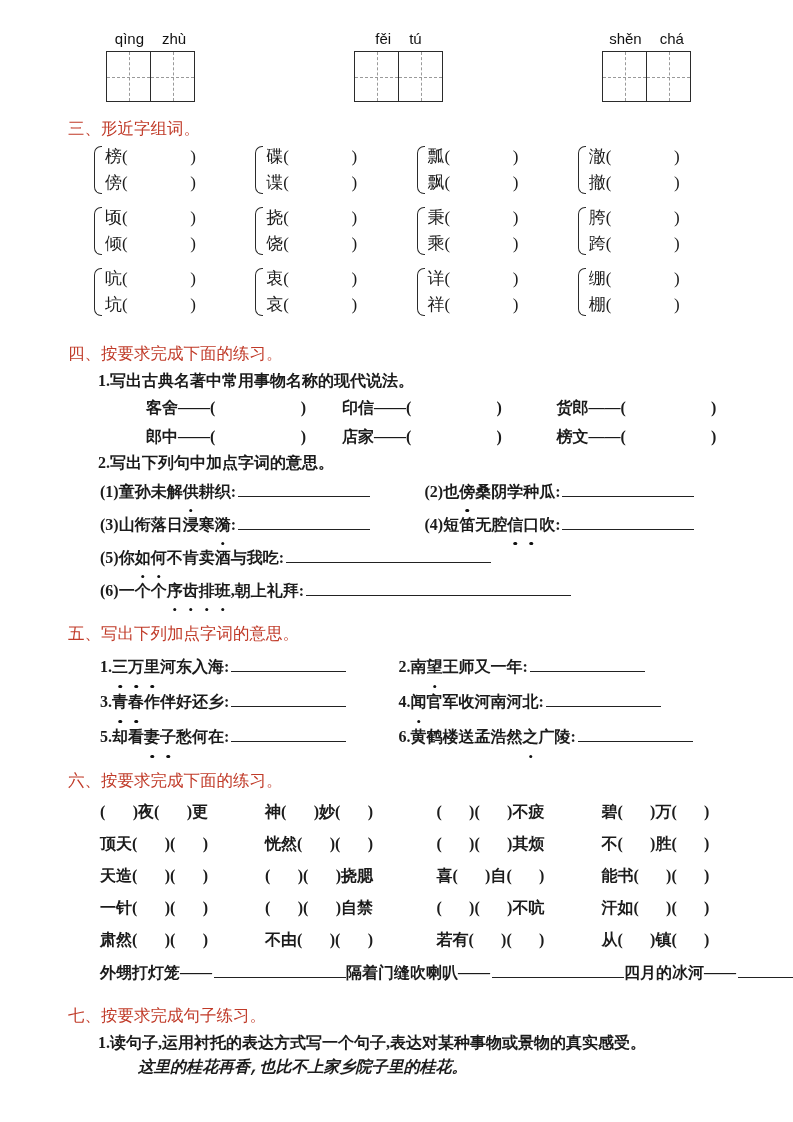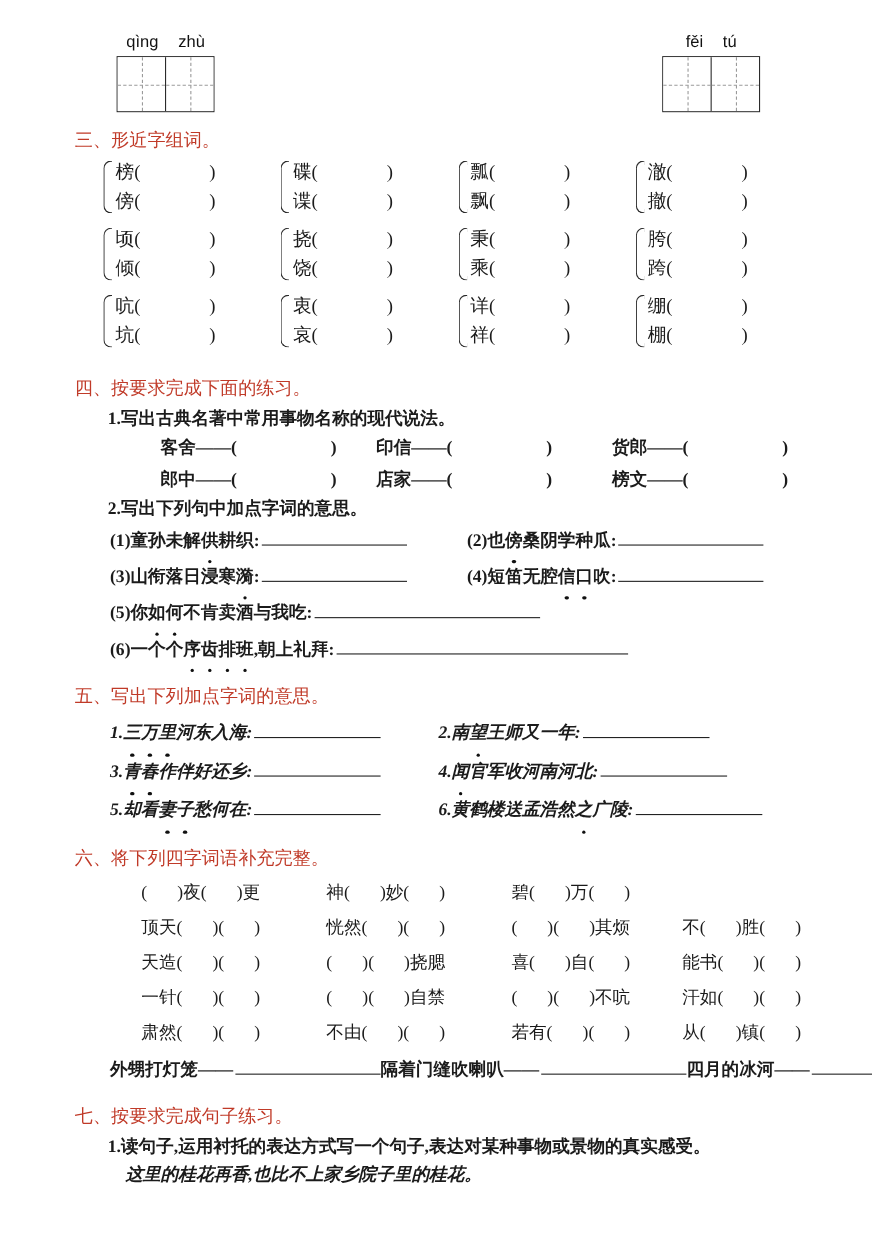--- a/index.html
+++ b/index.html
@@ -49,49 +49,59 @@
   
   .dot{position:relative;display:inline-block;}
   .dot::after{content:"";position:absolute;left:50%;bottom:-4px;transform:translateX(-50%);
               width:3.5px;height:3.5px;border-radius:50%;background:#111;}
   
   .blank{display:inline-block;border-bottom:1.6px solid #222;height:13px;
          vertical-align:baseline;margin-left:2px;}
   .w115{width:115px;}.w130{width:132px;}.w205{width:205px;}.w265{width:265px;}
   
   .s5-grid{display:grid;grid-template-columns:46% 54%;margin-left:38px;}
-  .s5-item{line-height:35px;white-space:nowrap;font-weight:bold;font-style:italic;}
+  .s5-item{line-height:35px;white-space:nowrap;font-weight:bold;}
   
   .idiom-block{margin-left:38px;margin-right:2px;}
   .idiom-row{display:grid;grid-template-columns:1.02fr 1.06fr 1.02fr 0.9fr;line-height:32px;}
-  .idiom{white-space:nowrap;font-weight:normal;text-align:center;}
+  .idiom{white-space:nowrap;font-weight:bold;}
   .xhy-grid{display:grid;grid-template-columns:1fr 1fr 1fr 1fr;margin-left:38px;}
   .xhy{line-height:33px;white-space:nowrap;font-weight:bold;}
   
-  .example{margin-left:52px;line-height:27px;font-style:italic;font-weight:bold;
-           font-family:Liberation Serif, serif;}
+  .example{margin-left:76px;line-height:27px;font-style:italic;font-weight:bold;
+           font-family:Liberation Mono, monospace;}
 </style>
 </head>
 <body>
 
 <div class="pinyin-row">
   <div class="pgroup">
     <div class="plabel">
       <span>qìng</span>
       <span>zhù</span>
     </div>
     <div class="wgrid">
       <div class="wcell"></div>
       <div class="wcell"></div>
     </div>
   </div>
   <div class="pgroup">
     <div class="plabel">
       <span>fěi</span>
       <span>tú</span>
+    </div>
+    <div class="wgrid">
+      <div class="wcell"></div>
+      <div class="wcell"></div>
+    </div>
+  </div>
+  <div class="pgroup">
+    <div class="plabel">
+      <span>shěn</span>
+      <span>chá</span>
     </div>
     <div class="wgrid">
       <div class="wcell"></div>
       <div class="wcell"></div>
     </div>
   </div>
 </div>
 
 <div class="sec-head">三、形近字组词。</div>
 <div class="pair-block">
@@ -210,25 +220,26 @@
 <div class="sec-head">五、写出下列加点字词的意思。</div>
 <div class="s5-grid">
   <div class="s5-item"><span>1.<span class="dot">三</span><span class="dot">万</span><span class="dot">里</span>河东入海:</span><span class="blank w115"></span></div>
   <div class="s5-item"><span>2.南<span class="dot">望</span>王师又一年:</span><span class="blank w115"></span></div>
   <div class="s5-item"><span>3.<span class="dot">青</span><span class="dot">春</span>作伴好还乡:</span><span class="blank w115"></span></div>
   <div class="s5-item"><span>4.<span class="dot">闻</span>官军收河南河北:</span><span class="blank w115"></span></div>
   <div class="s5-item"><span>5.却看<span class="dot">妻</span><span class="dot">子</span>愁何在:</span><span class="blank w115"></span></div>
   <div class="s5-item"><span>6.黄鹤楼送孟浩然<span class="dot">之</span>广陵:</span><span class="blank w115"></span></div>
 </div>
 
-<div class="sec-head">六、将下列四字词语补充完整。</div>
+<div class="sec-head">六、按要求完成下面的练习。</div>
 <div class="idiom-block">
   <div class="idiom-row">
     <span class="idiom"><span class="gap"></span>夜<span class="gap"></span>更</span>
     <span class="idiom">神<span class="gap"></span>妙<span class="gap"></span></span>
+    <span class="idiom"><span class="gap"></span><span class="gap"></span>不疲</span>
     <span class="idiom">碧<span class="gap"></span>万<span class="gap"></span></span>
   </div>
   <div class="idiom-row">
     <span class="idiom">顶天<span class="gap"></span><span class="gap"></span></span>
     <span class="idiom">恍然<span class="gap"></span><span class="gap"></span></span>
     <span class="idiom"><span class="gap"></span><span class="gap"></span>其烦</span>
     <span class="idiom">不<span class="gap"></span>胜<span class="gap"></span></span>
   </div>
   <div class="idiom-row">
     <span class="idiom">天造<span class="gap"></span><span class="gap"></span></span>

